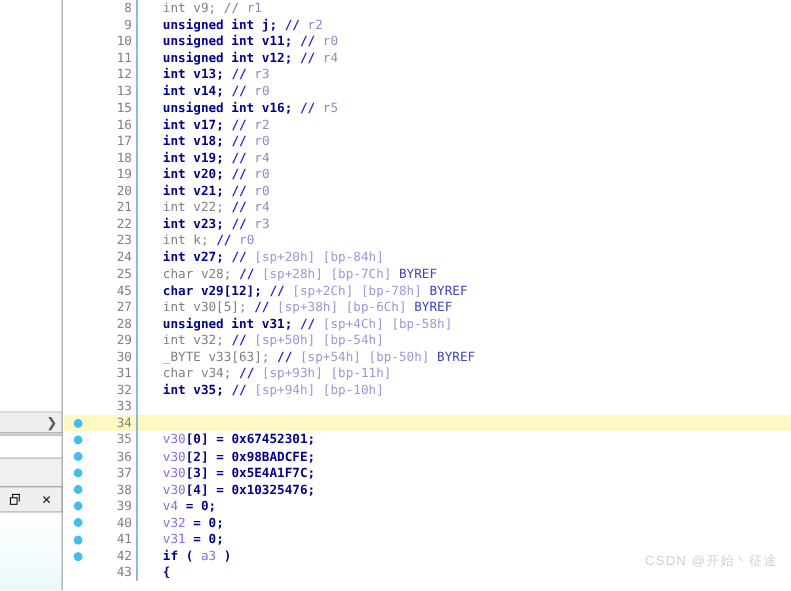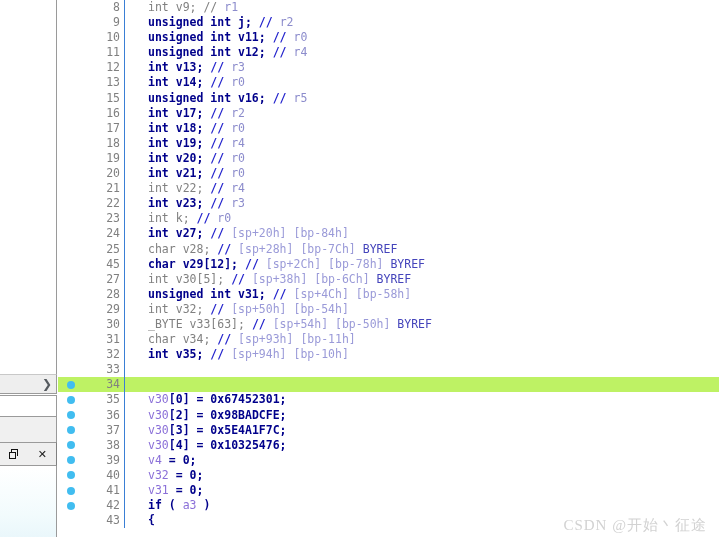--- a/index.html
+++ b/index.html
@@ -150,21 +150,21 @@
   }
   .row {
     position: relative;
     height: 15.1px;
     line-height: 15.1px;
     white-space: pre;
     font-family: "DejaVu Sans Mono", monospace;
     font-size: 11.5px;
   }
   .row.current {
-    background: #bef264;
+    background: #fef9c3;
   }
   .bp {
     position: absolute;
     left: 9px;
     top: 3.5px;
     width: 8px;
     height: 8px;
     border-radius: 50%;
     background: #41bdf0;
   }
@@ -211,23 +211,23 @@
     border-left: 1.6px solid #000;
     height: 12px;
     vertical-align: -2px;
     margin: 0 -0.8px;
   }
 
   
   .watermark {
     position: absolute;
     right: 12px;
-    bottom: 2px;
-    font-family: Liberation Serif, serif;
-    font-size: 15px;
+    bottom: 18px;
+    font-family: Liberation Sans, sans-serif;
+    font-size: 12px;
     color: #d2d2d2;
     letter-spacing: 1px;
     white-space: nowrap;
     user-select: none;
   }
 </style>
 </head>
 <body>
 
 <div class="app">

